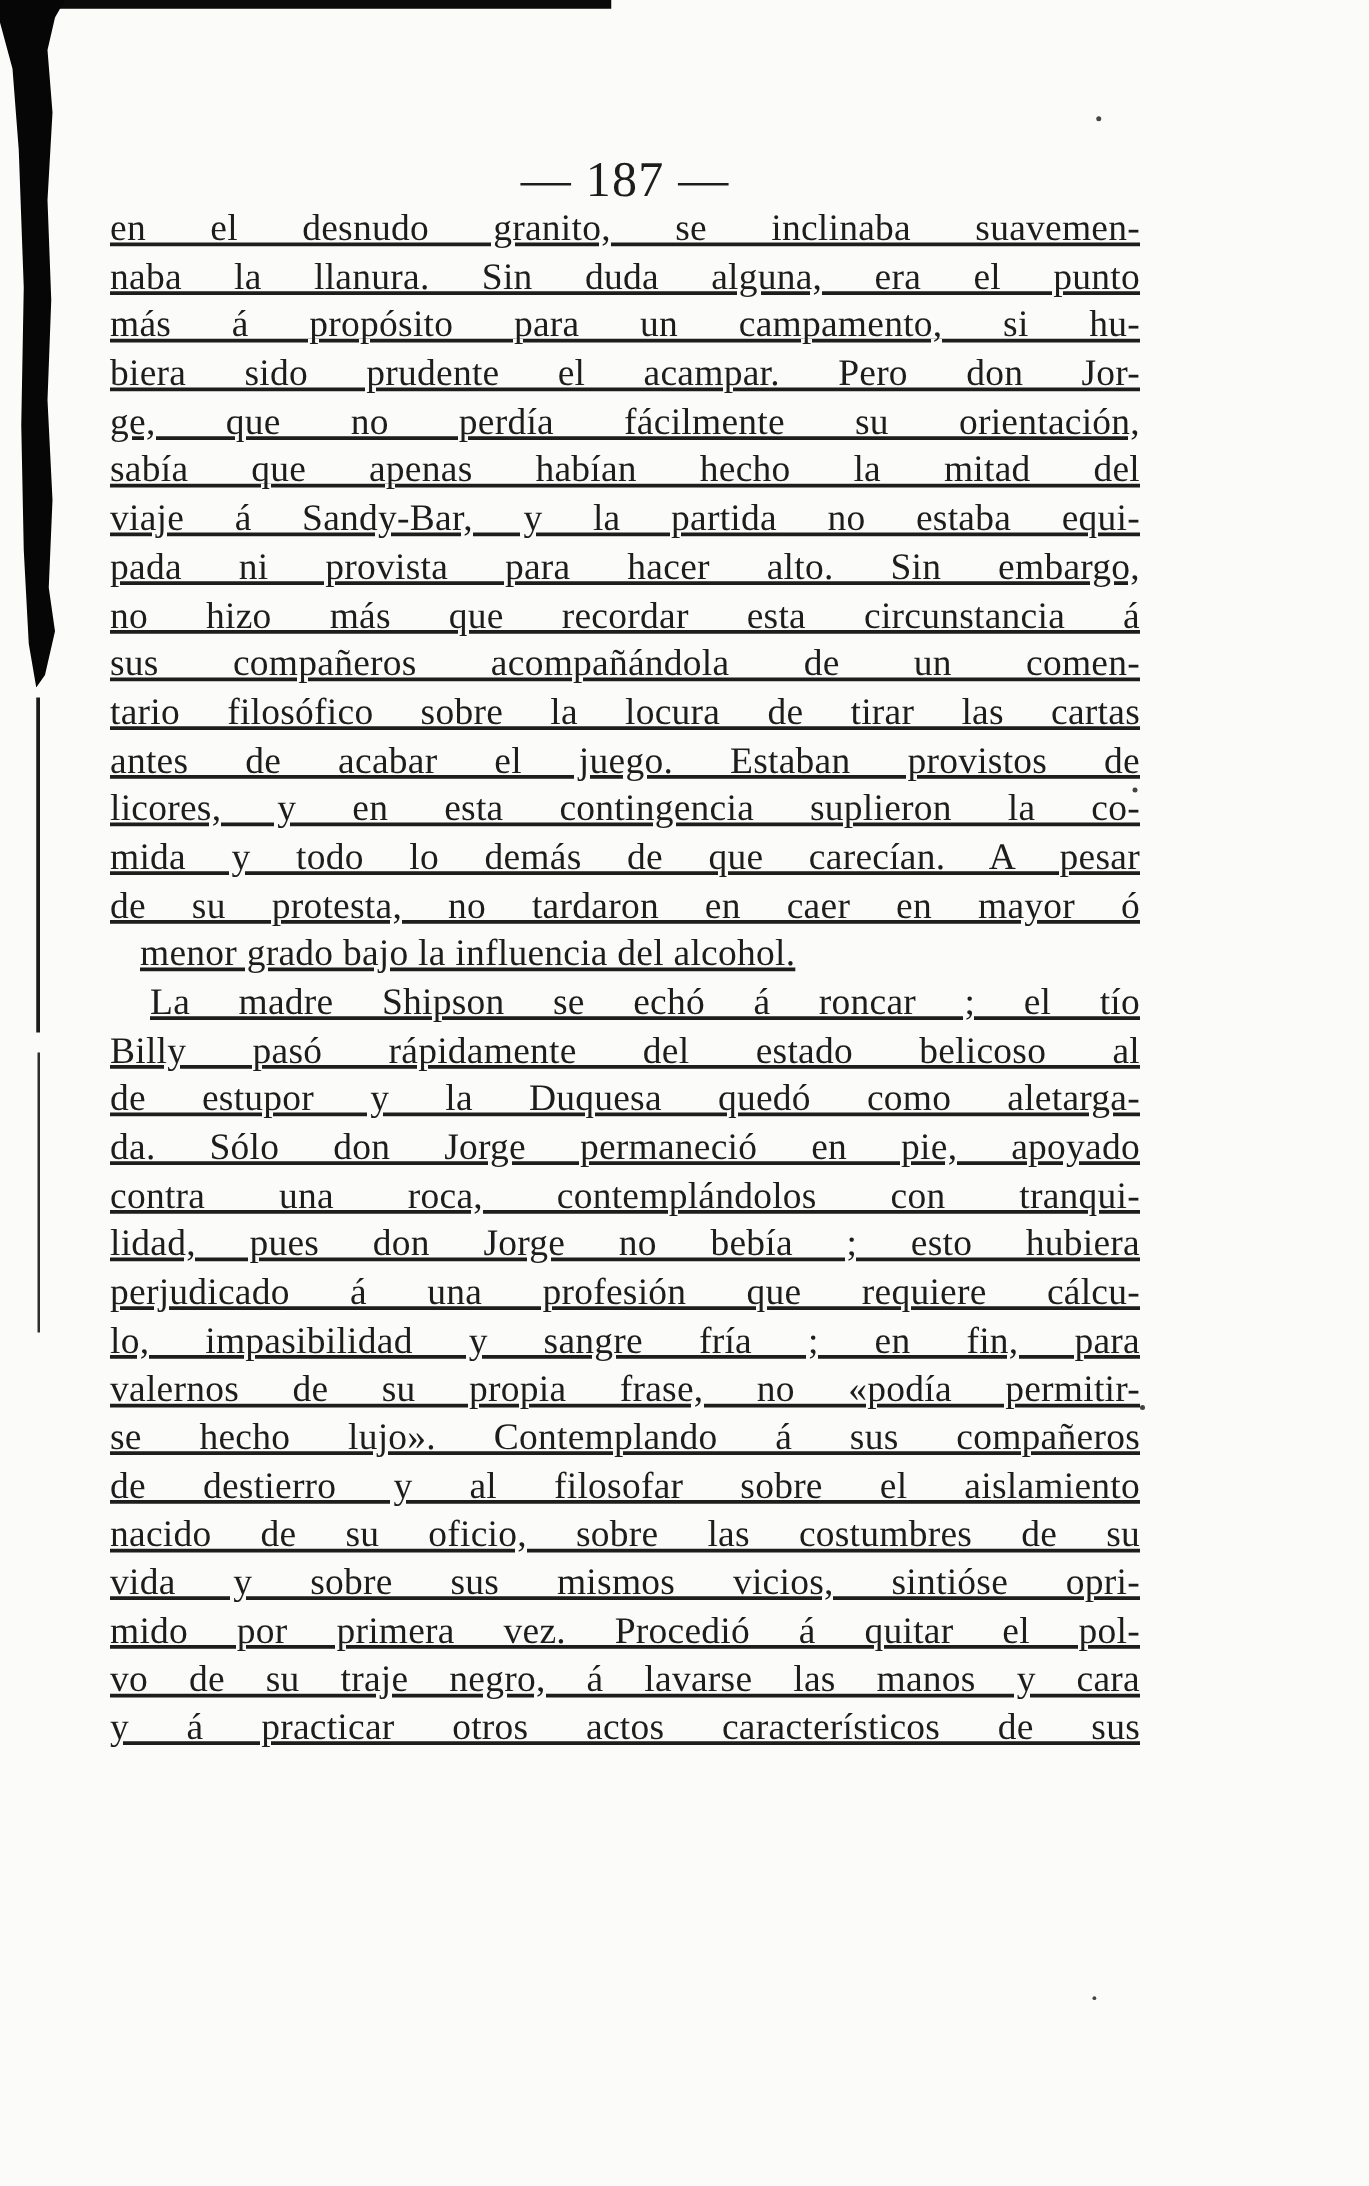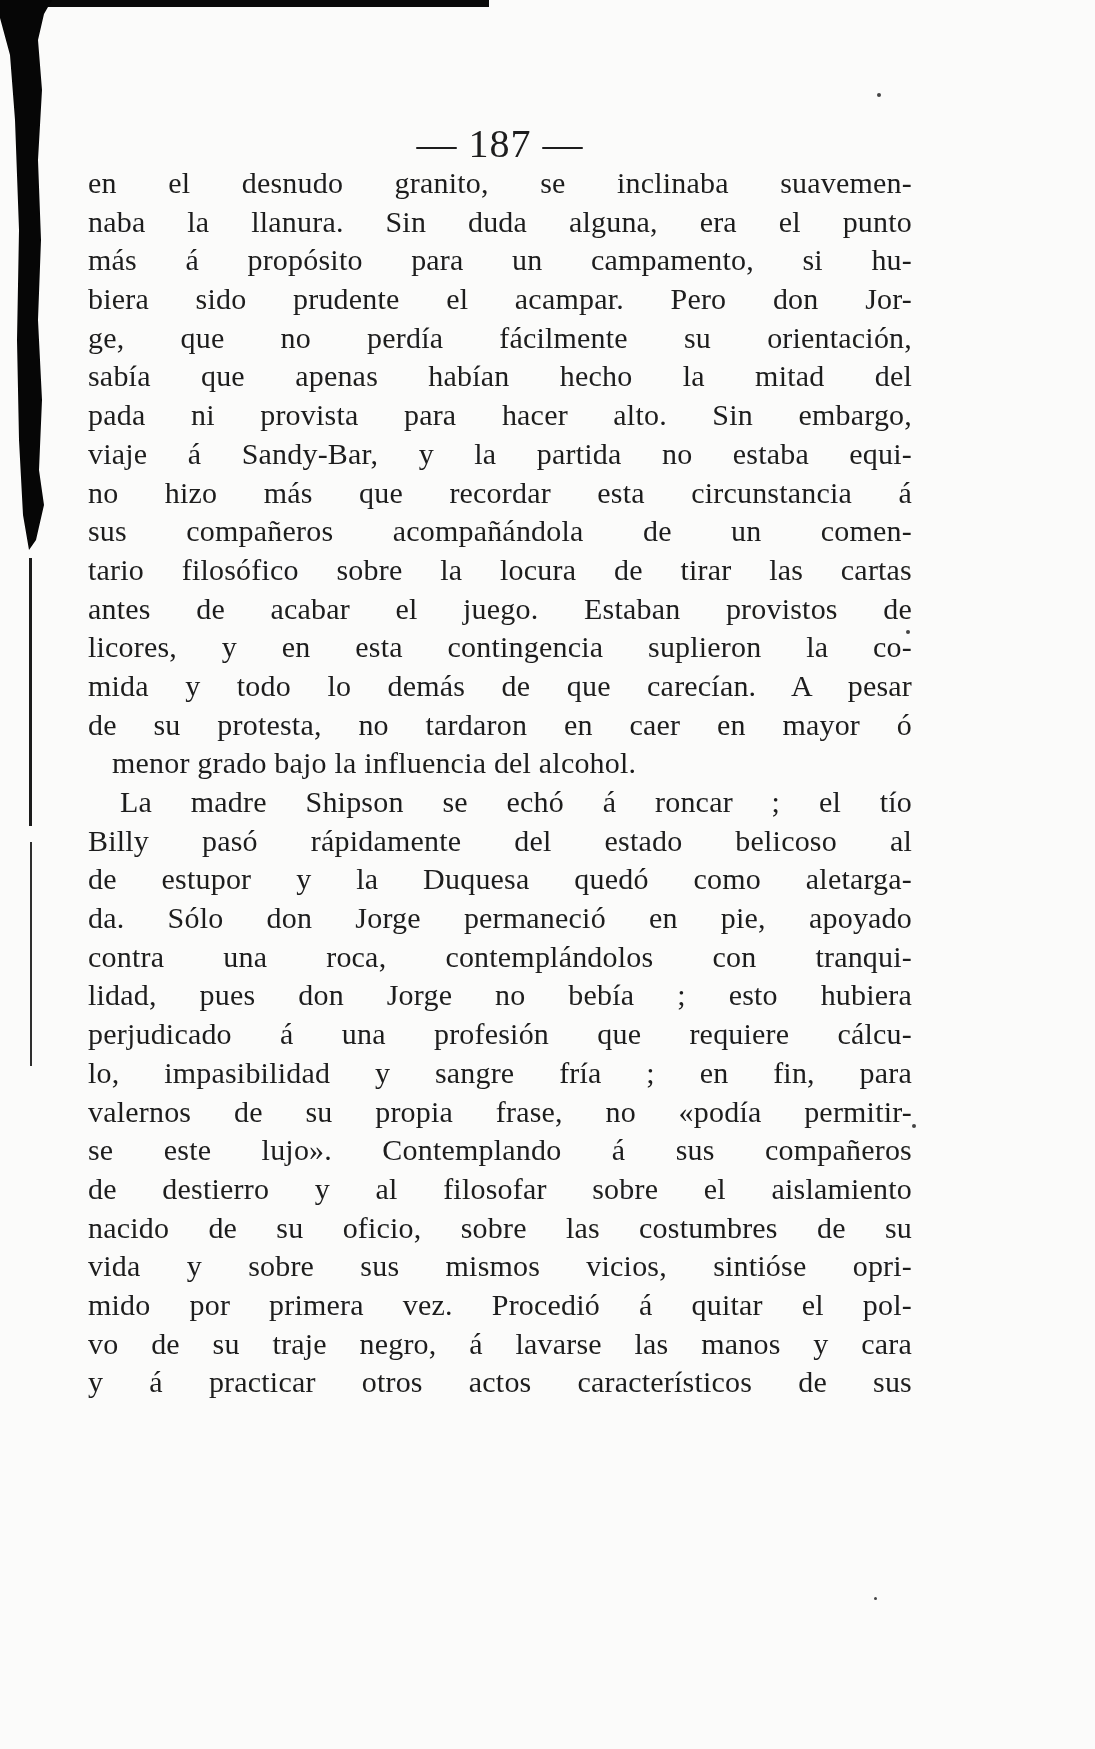--- a/index.html
+++ b/index.html
@@ -33,20 +33,21 @@
     width: 824px;
     font-size: 30px;
     line-height: 38.7px;
     letter-spacing: 0.2px;
   }
   .text-line {
     height: 38.7px;
     text-align: justify;
     text-align-last: justify;
     overflow: hidden;
+    text-decoration: underline;
   }
   .text-line.para-end { text-align-last: left; margin-left: 24px; }
   .text-line.para-indent { text-indent: 32px; }
 
   
   .top-rule {
     position: absolute;
     left: 0; top: 0;
     width: 489px; height: 7px;
     background: #0a0a0a;
@@ -102,40 +103,40 @@
 
   <div class="page-number">— 187 —</div>
 
   <div class="body-text">
       <div class="text-line">en el desnudo granito, se inclinaba suavemen-</div>
       <div class="text-line">naba la llanura. Sin duda alguna, era el punto</div>
       <div class="text-line">más á propósito para un campamento, si hu-</div>
       <div class="text-line">biera sido prudente el acampar. Pero don Jor-</div>
       <div class="text-line">ge, que no perdía fácilmente su orientación,</div>
       <div class="text-line">sabía que apenas habían hecho la mitad del</div>
+      <div class="text-line">viaje á Sandy-Bar, y la partida no estaba equi-</div>
       <div class="text-line">pada ni provista para hacer alto. Sin embargo,</div>
-      <div class="text-line">viaje á Sandy-Bar, y la partida no estaba equi-</div>
       <div class="text-line">no hizo más que recordar esta circunstancia á</div>
       <div class="text-line">sus compañeros acompañándola de un comen-</div>
       <div class="text-line">tario filosófico sobre la locura de tirar las cartas</div>
       <div class="text-line">antes de acabar el juego. Estaban provistos de</div>
       <div class="text-line">licores, y en esta contingencia suplieron la co-</div>
       <div class="text-line">mida y todo lo demás de que carecían. A pesar</div>
       <div class="text-line">de su protesta, no tardaron en caer en mayor ó</div>
       <div class="text-line para-end">menor grado bajo la influencia del alcohol.</div>
       <div class="text-line para-indent">La madre Shipson se echó á roncar ; el tío</div>
       <div class="text-line">Billy pasó rápidamente del estado belicoso al</div>
       <div class="text-line">de estupor y la Duquesa quedó como aletarga-</div>
       <div class="text-line">da. Sólo don Jorge permaneció en pie, apoyado</div>
       <div class="text-line">contra una roca, contemplándolos con tranqui-</div>
       <div class="text-line">lidad, pues don Jorge no bebía ; esto hubiera</div>
       <div class="text-line">perjudicado á una profesión que requiere cálcu-</div>
       <div class="text-line">lo, impasibilidad y sangre fría ; en fin, para</div>
       <div class="text-line">valernos de su propia frase, no «podía permitir-</div>
-      <div class="text-line">se este lujo». Contemplando á sus compañeros</div>
+      <div class="text-line">se hecho lujo». Contemplando á sus compañeros</div>
       <div class="text-line">de destierro y al filosofar sobre el aislamiento</div>
       <div class="text-line">nacido de su oficio, sobre las costumbres de su</div>
       <div class="text-line">vida y sobre sus mismos vicios, sintióse opri-</div>
       <div class="text-line">mido por primera vez. Procedió á quitar el pol-</div>
       <div class="text-line">vo de su traje negro, á lavarse las manos y cara</div>
       <div class="text-line">y á practicar otros actos característicos de sus</div>
     </div>
 
 </div>
 

